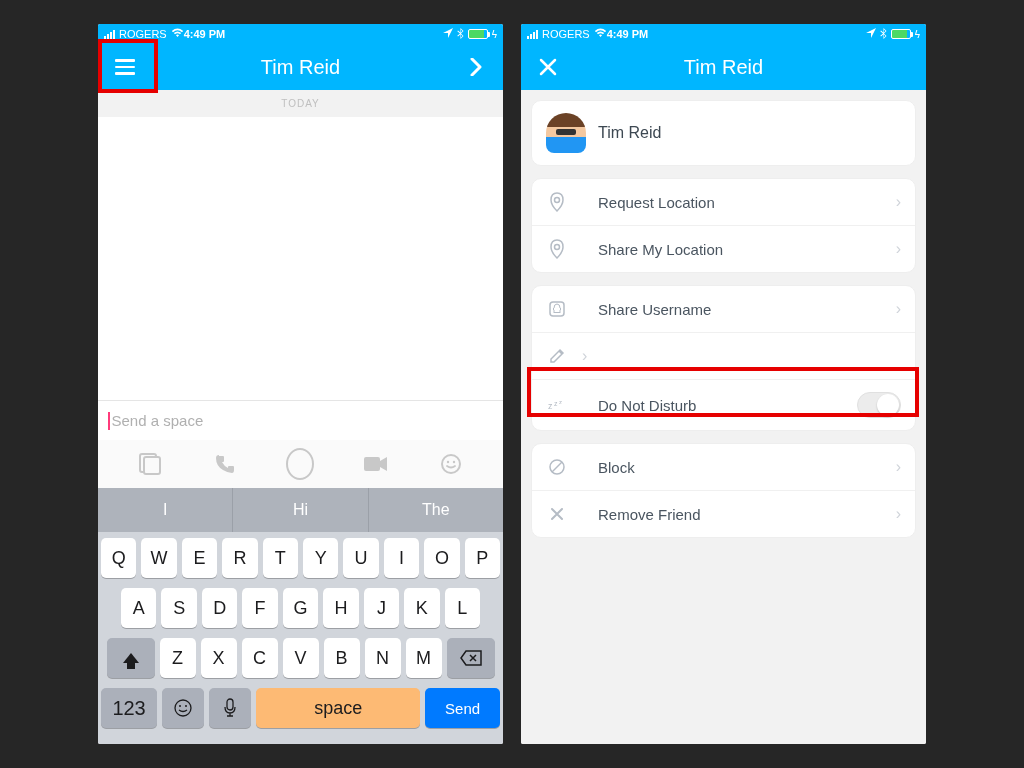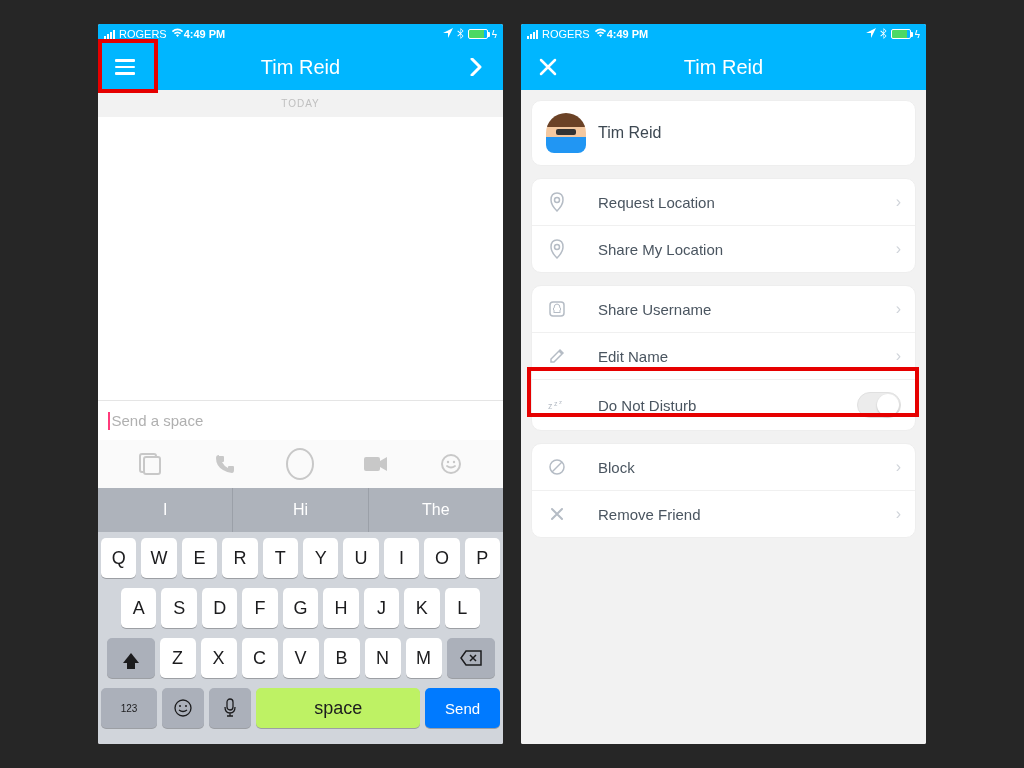--- a/index.html
+++ b/index.html
@@ -77,24 +77,24 @@
   .suggestions { height: 44px; background:#aeb3bb; display:flex; }
   .sugg { flex:1; display:flex; align-items:center; justify-content:center; color:#fff; font-size:16px; border-right:1px solid #9ba0a8; }
   .sugg:last-child{border-right:none;}
   .keyboard { background:#d1d5db; padding: 6px 3px; }
   .krow { display:flex; justify-content:center; gap:5px; margin-bottom:10px; }
   .key { background:#fff; border-radius:5px; height:40px; flex:1; max-width:36px; display:flex; align-items:center; justify-content:center; font-size:18px; color:#1c1c1e; box-shadow:0 1px 0 rgba(0,0,0,0.25);}
   .krow2 { padding: 0 20px; }
   .key-wide { background:#abb0ba; max-width:48px; flex:1.3; }
   .key-special { background:#abb0ba; color:#1c1c1e; font-size:14px; }
   .krow4 .key { max-width:none; }
-  .key-123{flex:1.2; font-size:10px;}
+  .key-123{flex:1.2; font-size:20px;}
   .key-emoji{flex:0.9;}
   .key-mic{flex:0.9;}
-  .key-space{flex:3.5; background:#bef264;}
+  .key-space{flex:3.5; background:#fdba74;}
   .key-send{flex:1.6; background:#007aff; color:#fff; font-size:15px;}
   .shift-icon { width:0;height:0;border-left:8px solid transparent;border-right:8px solid transparent;border-bottom:10px solid #1c1c1e; position:relative;}
   .shift-icon::after{content:'';position:absolute;left:-4px;top:10px;width:8px;height:6px;background:#1c1c1e;}
   .backspace-icon svg { width:22px; height:16px; }
   
   
   .phone2 .content { background:#f2f2f2; flex:1; padding: 10px 10px; overflow:hidden; }
   .menu-group { background:#fff; border-radius:10px; margin-bottom:12px; overflow:hidden; border:1px solid #eee;}
   .menu-row { display:flex; align-items:center; padding: 12px 14px; border-bottom:1px solid #f0f0f0; color:#4a5560; font-size:15px; position:relative;}
   .menu-row:last-child { border-bottom:none; }
@@ -345,21 +345,20 @@
         </div>
         <div class="menu-label">Share Username</div>
         <div class="menu-chev">›</div>
       </div>
       <div class="menu-row">
         <div class="menu-icon">
           <svg width="18" height="18" viewBox="0 0 18 18">
               <path d="M3 15 L3 12 L12 3 L15 6 L6 15 Z M11 4 L14 7" stroke="#b5bcc5" stroke-width="1.5" fill="none"></path>
             </svg>
         </div>
-        <div class="menu-label">Edit Name</div>
         <div class="menu-chev">›</div>
       </div>
       <div class="menu-row">
         <div class="menu-icon">
           <svg width="18" height="12" viewBox="0 0 18 12">
               <text x="0" y="10" font-size="9" fill="#b5bcc5">z</text>
               <text x="6" y="7" font-size="7" fill="#b5bcc5">z</text>
               <text x="11" y="5" font-size="6" fill="#b5bcc5">z</text>
             </svg>
         </div>

